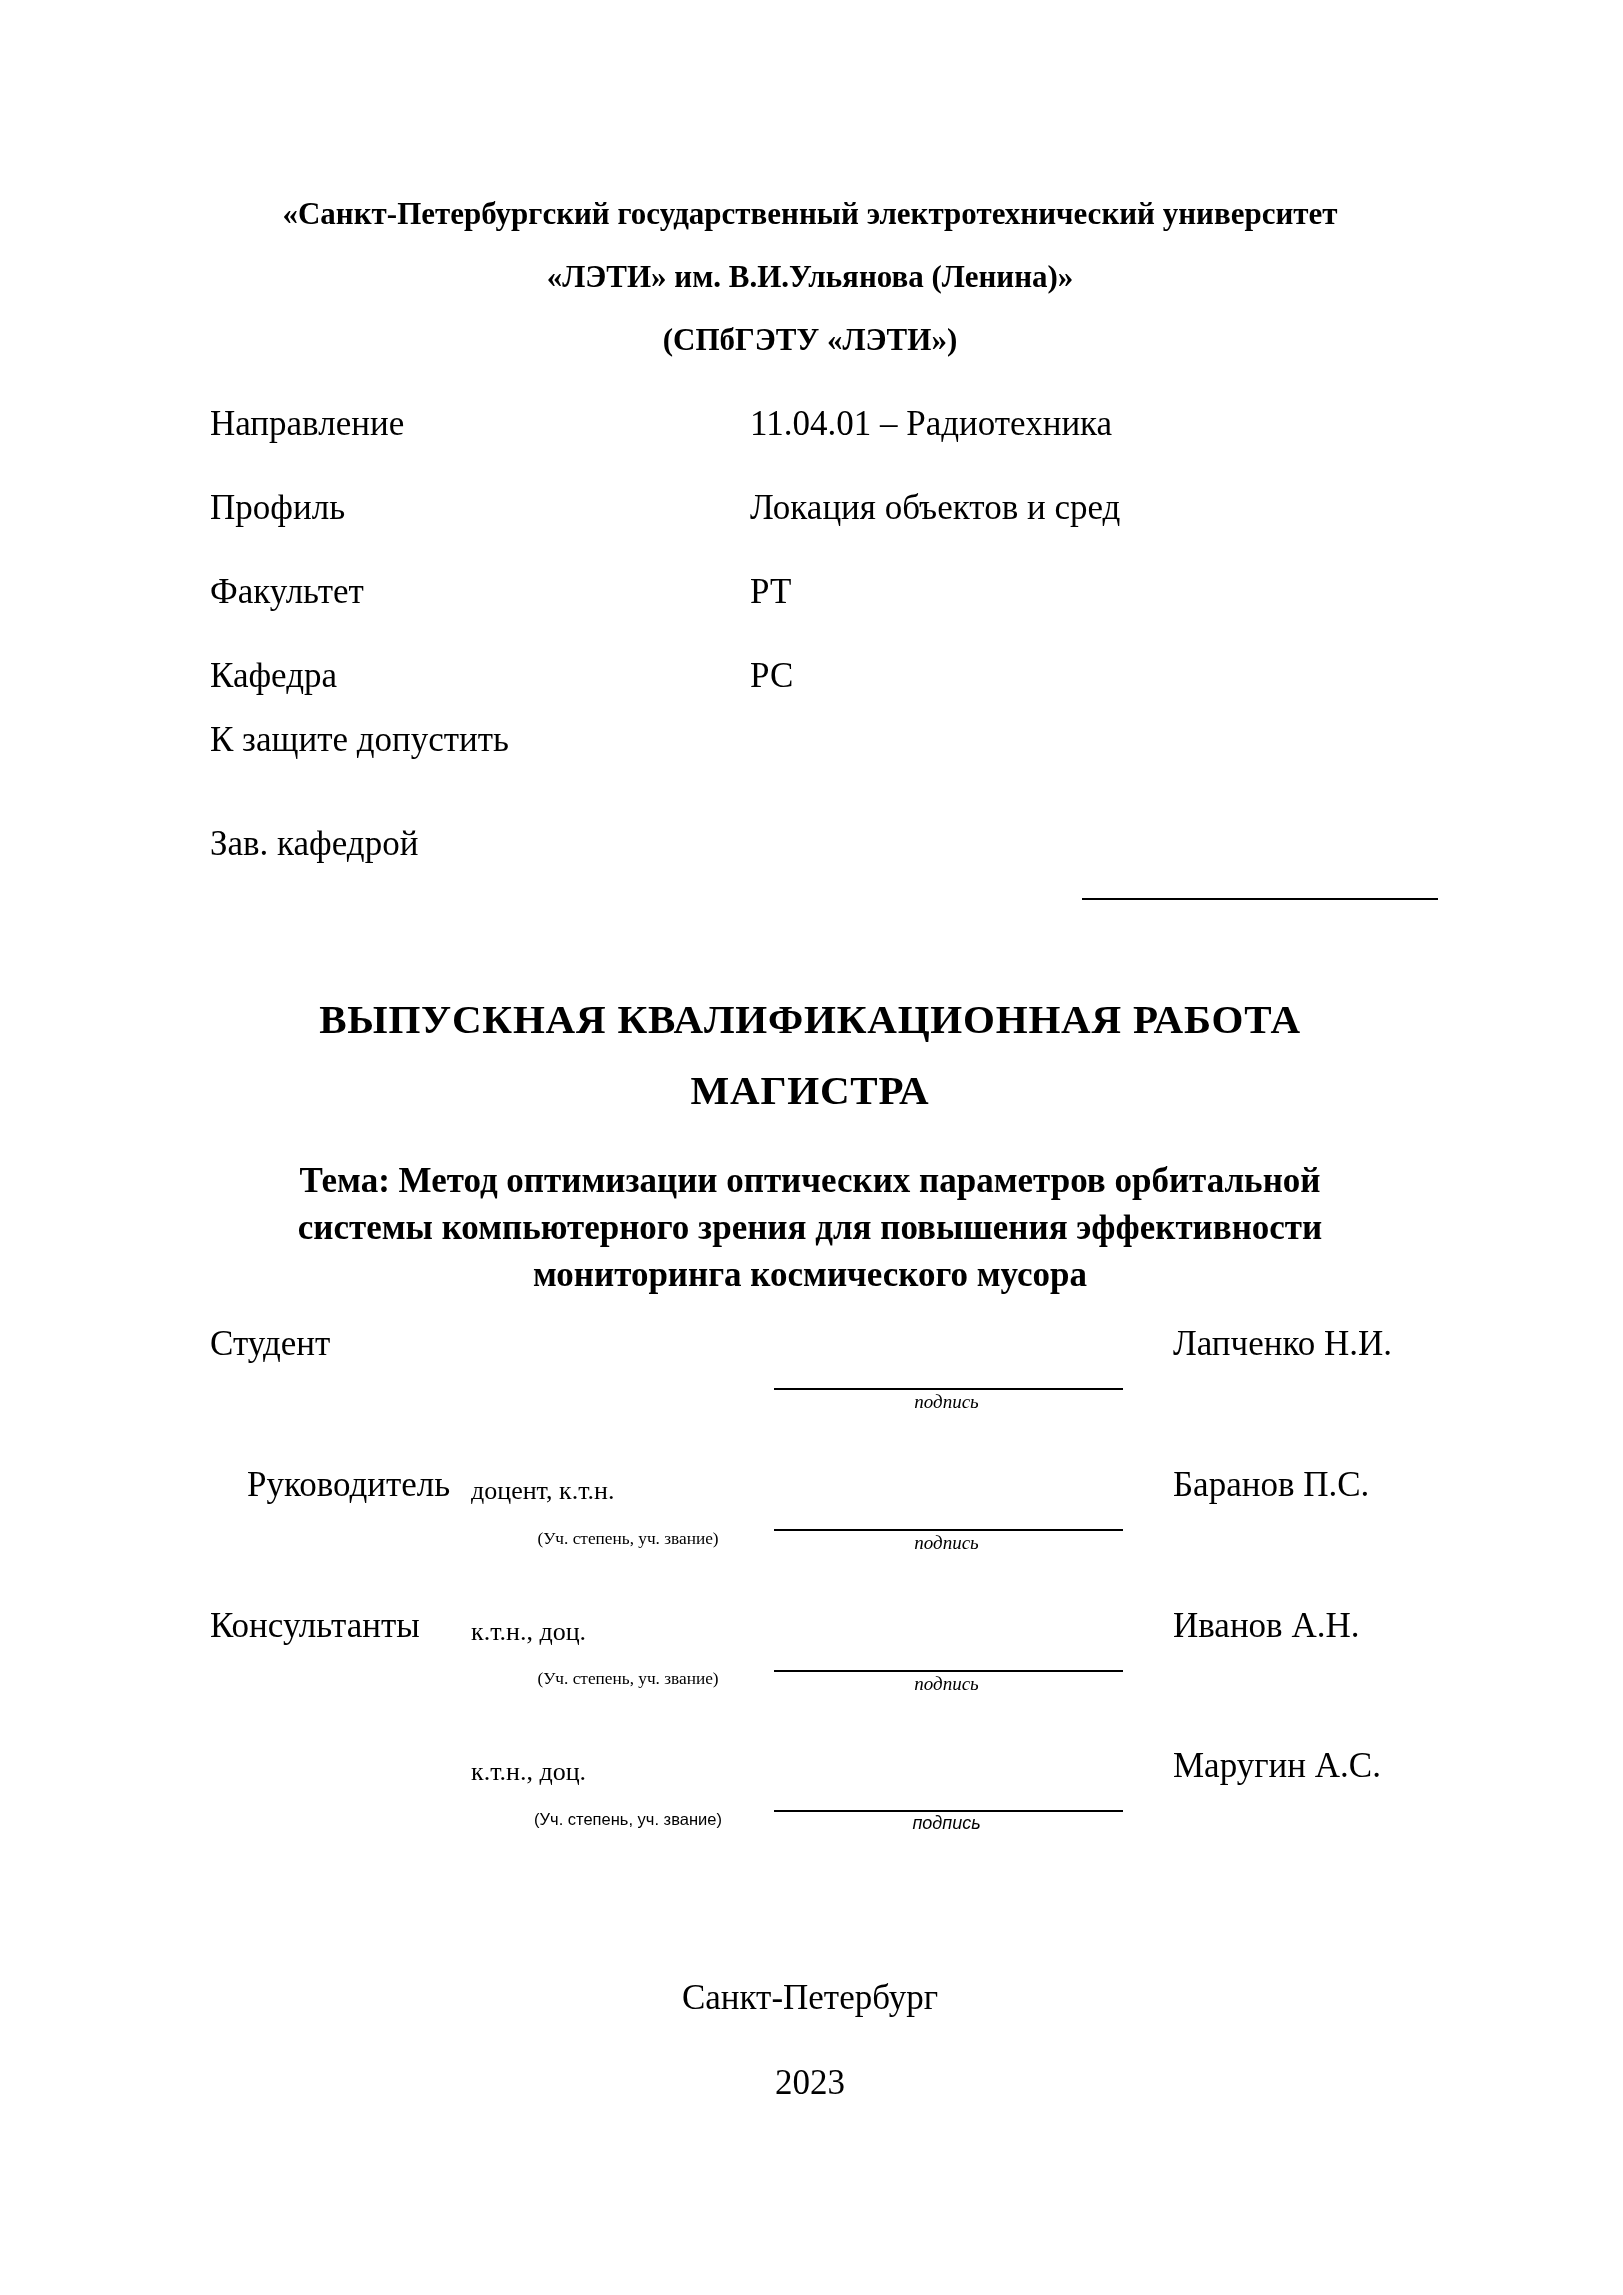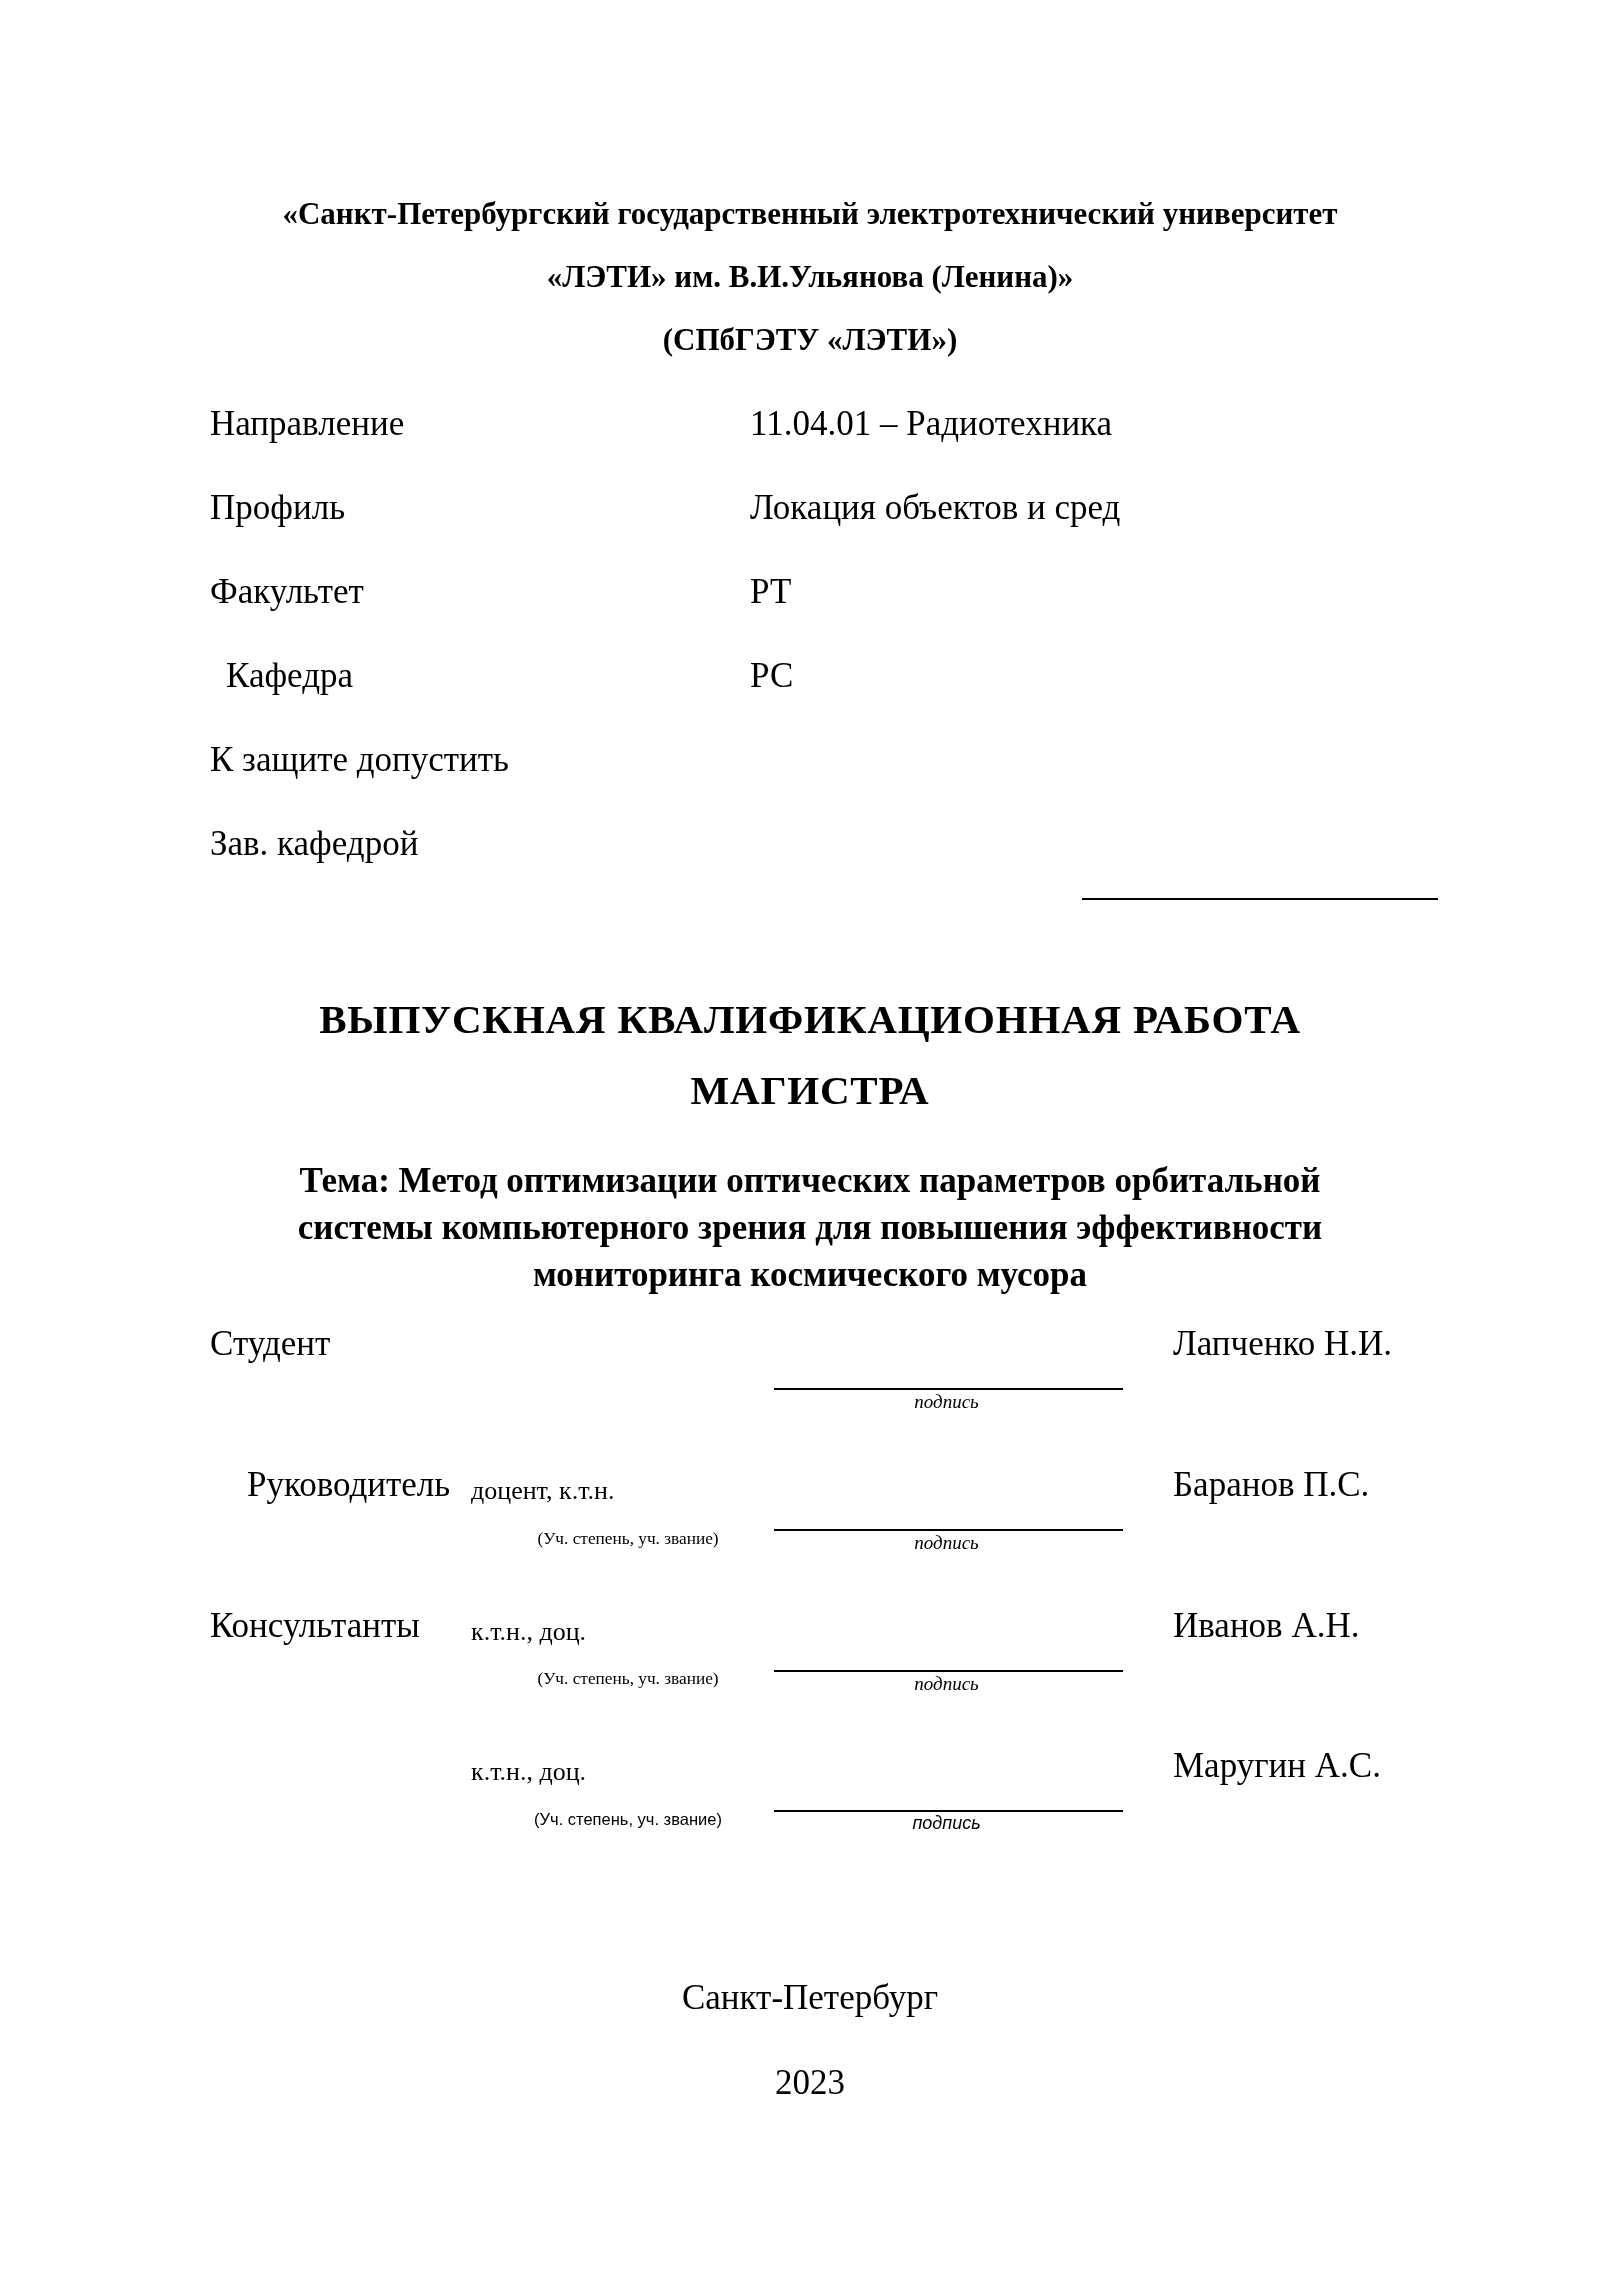--- a/index.html
+++ b/index.html
@@ -31,24 +31,24 @@
 <div>
   <div class="abs field" style="left:210px;top:404px;">Направление</div>
   <div class="abs field" style="left:750px;top:404px;">11.04.01 – Радиотехника</div>
 
   <div class="abs field" style="left:210px;top:488px;">Профиль</div>
   <div class="abs field" style="left:750px;top:488px;">Локация объектов и сред</div>
 
   <div class="abs field" style="left:210px;top:572px;font-family:Liberation Serif, serif;">Факультет</div>
   <div class="abs field" style="left:750px;top:572px;">РТ</div>
 
-  <div class="abs field" style="left:210px;top:656px;margin-left:16px;">Кафедра</div>
+  <div class="abs field" style="left:210px;top:656px;">Кафедра</div>
   <div class="abs field" style="left:750px;top:656px;">РС</div>
 
-  <div class="abs field" style="left:210px;top:740px;">К защите допустить</div>
+  <div class="abs field" style="left:210px;top:720px;">К защите допустить</div>
 
   <div class="abs field" style="left:210px;top:824px;">Зав. кафедрой</div>
   <div class="line" style="left:1082px;top:898px;width:356px;"></div>
 </div>
 
 <div class="center title" style="top:995px;">ВЫПУСКНАЯ КВАЛИФИКАЦИОННАЯ РАБОТА</div>
 <div class="center title" style="top:1066px;">МАГИСТРА</div>
 
 <div class="center theme" style="top:1157px;">Тема: Метод оптимизации оптических параметров орбитальной</div>
 <div class="center theme" style="top:1204px;">системы компьютерного зрения для повышения эффективности</div>

